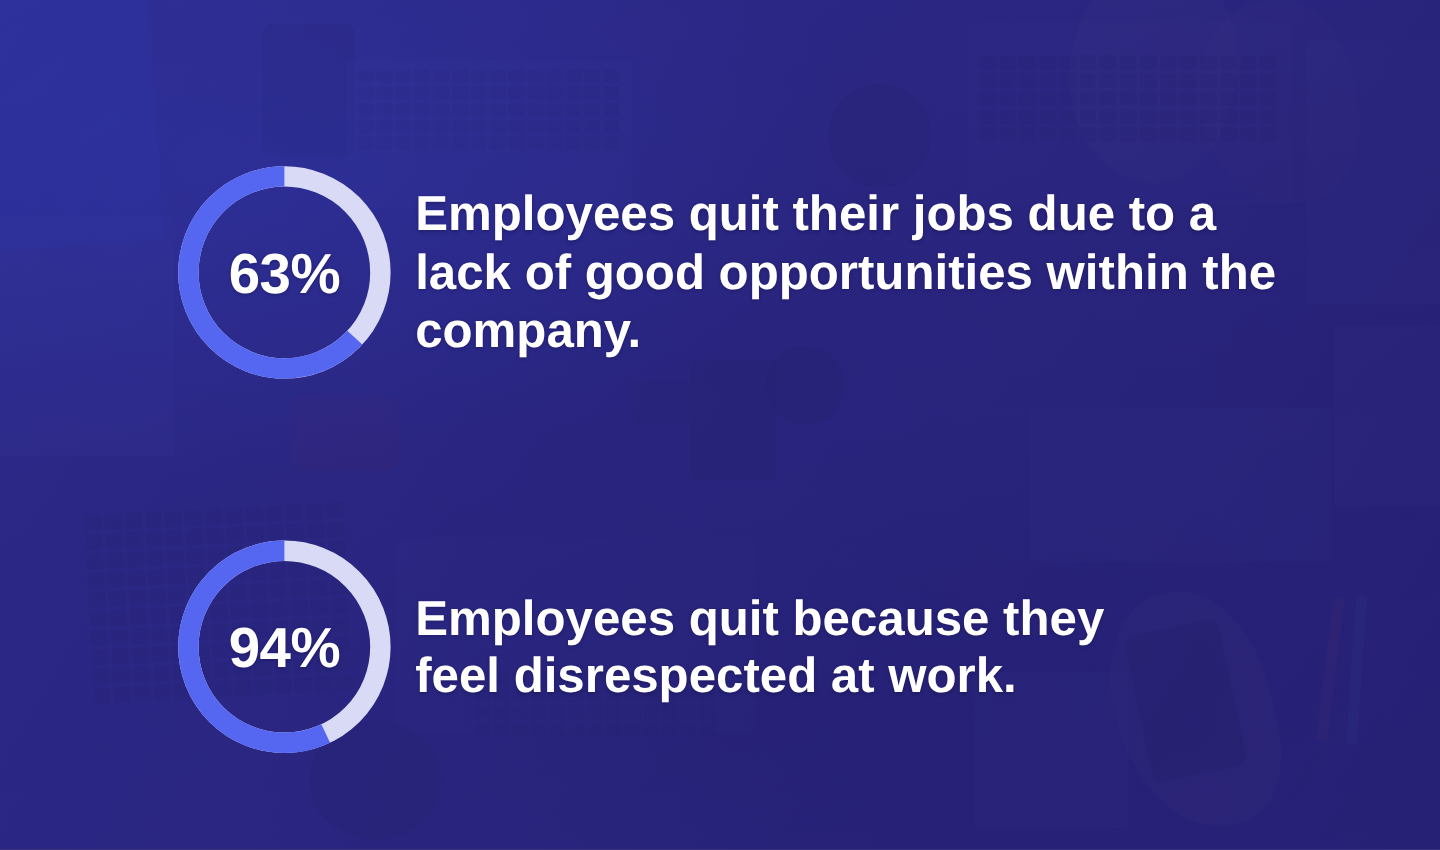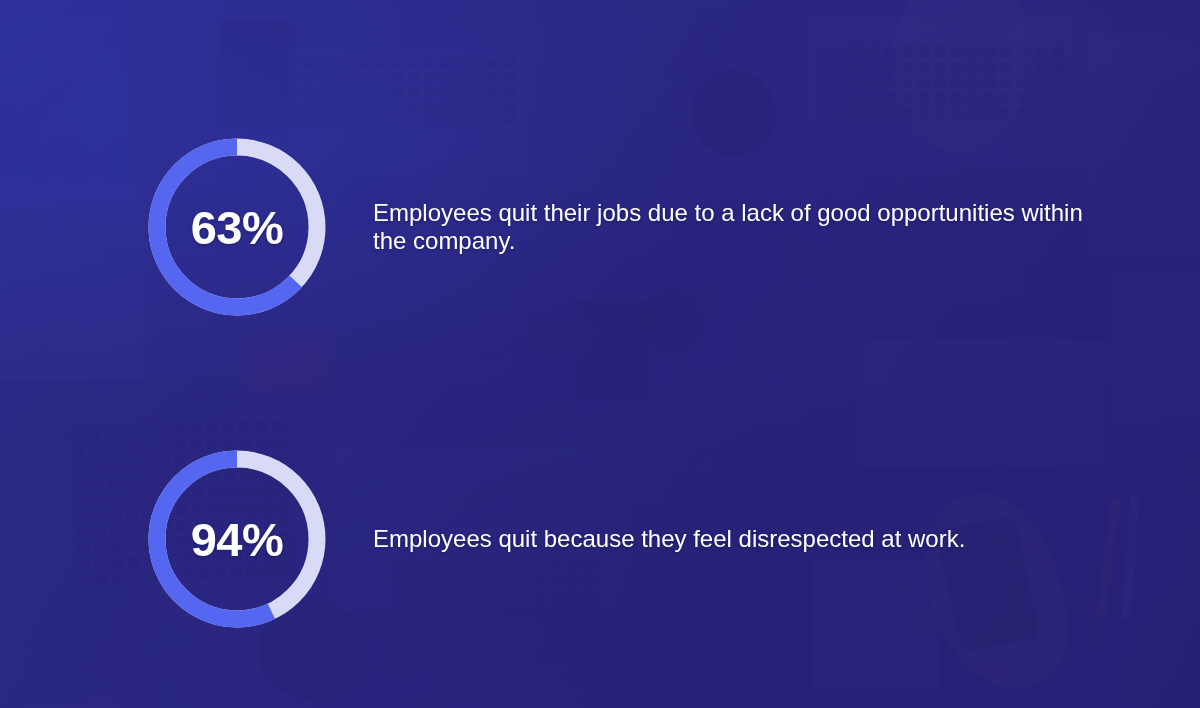--- a/index.html
+++ b/index.html
@@ -97,29 +97,29 @@
     justify-content: center;
     color: #ffffff;
     font-size: 47px;
     font-weight: bold;
     letter-spacing: -0.5px;
     text-shadow: 0 1px 3px rgba(20,16,70,.45);
     line-height: 1;
   }
 
   .stat-text {
-    margin-left: 40px;
+    margin-left: 13px;
     color: #ffffff;
-    font-size: 24px;
+    font-size: 41px;
     line-height: 1.18;
-    font-weight: 400;
+    font-weight: 700;
     max-width: 745px;
     text-shadow: 0 1px 3px rgba(20,16,70,.40);
   }
-  .stat-row.row-1 .stat-text { max-width: 640px; text-align: right; }
+  .stat-row.row-1 .stat-text { max-width: 640px; }
 </style>
 </head>
 <body>
 
 <div class="infographic">
 
   <div class="bg-photo">
 
     <div class="bg-obj" style="left:-20px; top:-10px; width:150px; height:215px; background:rgba(36,92,230,.38); transform:rotate(-4deg);"></div>
 

